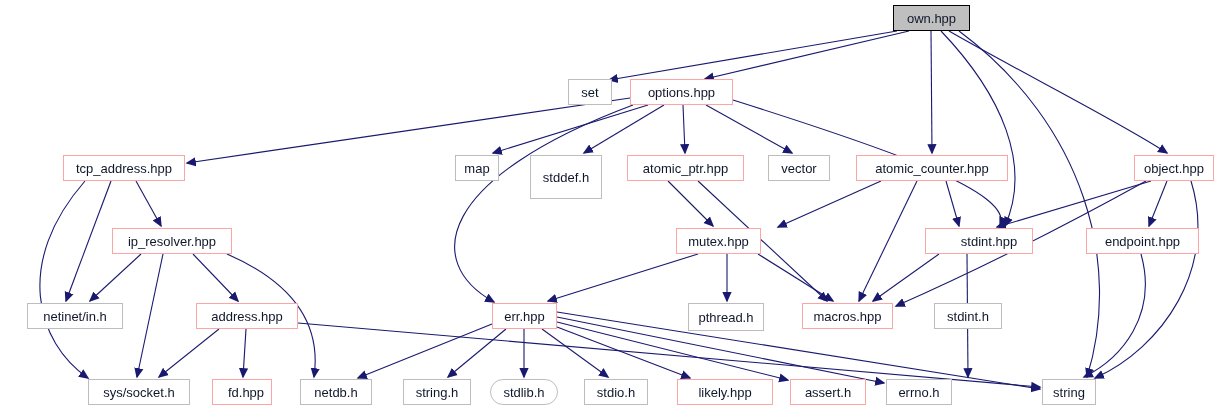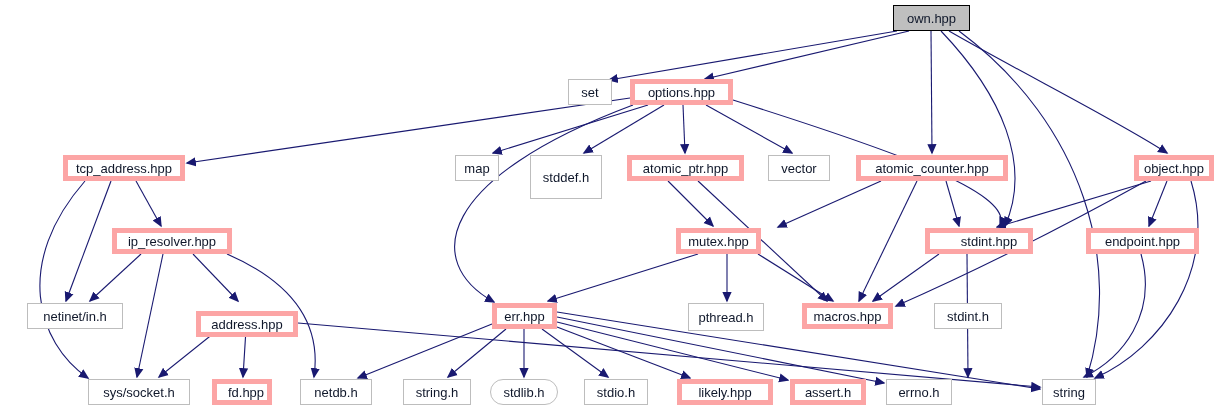--- a/index.html
+++ b/index.html
@@ -2,21 +2,21 @@
 <html><head>
 <meta charset="utf-8">
 <style>
   html,body{margin:0;padding:0;background:#ffffff;}
   #canvas{position:relative;width:1229px;height:411px;background:#ffffff;overflow:hidden;
           font-family:"Liberation Sans","DejaVu Sans",sans-serif;}
   #edges{position:absolute;left:0;top:0;width:1229px;height:411px;}
   .node{position:absolute;display:flex;align-items:center;justify-content:center;
         box-sizing:border-box;background:#ffffff;border:1px solid #9a9a9a;
         font-size:13px;color:#0f172a;white-space:nowrap;cursor:default;}
-  .node.internal{border:5px solid #fca5a5;cursor:pointer;}
+  .node.internal{border:1px solid #fca5a5;cursor:pointer;}
   .node.root{background:#bfbfbf;border:1.5px solid #000000;font-weight:normal;}
 </style>
 </head>
 <body>
 
 <div id="canvas">
   <svg id="edges" xmlns="http://www.w3.org/2000/svg" viewBox="0 0 1229 411">
       <defs>
         <marker id="arr" viewBox="0 0 10 10" refX="8.5" refY="5" markerWidth="9.5" markerHeight="9.5" orient="auto">
           <path d="M0,0.6 L10,5 L0,9.4 z" fill="#191970"></path>
@@ -78,21 +78,21 @@
       <div class="node external" style="left: 530px; top: 155px; width: 72px; height: 44px; border-color: rgb(189, 189, 189);">stddef.h</div>
       <div class="node internal" style="left: 627px; top: 155px; width: 117px; height: 26px;">atomic_ptr.hpp</div>
       <div class="node external" style="left: 768px; top: 155px; width: 62px; height: 26px; border-color: rgb(189, 189, 189);">vector</div>
       <div class="node internal" style="left: 856px; top: 155px; width: 152px; height: 26px;">atomic_counter.hpp</div>
       <div class="node internal" style="left: 1134px; top: 155px; width: 80px; height: 26px;">object.hpp</div>
       <div class="node internal" style="left: 112px; top: 228px; width: 120px; height: 26px;">ip_resolver.hpp</div>
       <div class="node internal" style="left: 676px; top: 228px; width: 85px; height: 26px; text-align: right;">mutex.hpp</div>
       <div class="node internal" style="left: 925px; top: 228px; width: 108px; height: 26px; padding-left: 20px;">stdint.hpp</div>
       <div class="node internal" style="left: 1086px; top: 228px; width: 113px; height: 26px;">endpoint.hpp</div>
       <div class="node external" style="left: 27px; top: 303px; width: 96px; height: 26px; border-color: rgb(189, 189, 189);">netinet/in.h</div>
-      <div class="node internal" style="left: 196px; top: 303px; width: 102px; height: 26px; margin-top: 8px;">address.hpp</div>
+      <div class="node internal" style="left: 196px; top: 303px; width: 102px; height: 26px;">address.hpp</div>
       <div class="node internal" style="left: 492px; top: 303px; width: 65px; height: 26px;">err.hpp</div>
       <div class="node external" style="left: 688px; top: 303px; width: 76px; height: 28px; border-color: rgb(189, 189, 189);">pthread.h</div>
       <div class="node internal" style="left: 802px; top: 303px; width: 91px; height: 26px;">macros.hpp</div>
       <div class="node external" style="left: 934px; top: 303px; width: 68px; height: 26px; border-color: rgb(189, 189, 189);">stdint.h</div>
       <div class="node external" style="left: 88px; top: 379px; width: 102px; height: 26px; border-color: rgb(189, 189, 189);">sys/socket.h</div>
       <div class="node internal" style="left: 212px; top: 379px; width: 60px; height: 26px; padding-left: 8px;">fd.hpp</div>
       <div class="node external" style="left: 300px; top: 379px; width: 72px; height: 26px; border-color: rgb(189, 189, 189);">netdb.h</div>
       <div class="node external" style="left: 403px; top: 379px; width: 68px; height: 26px; border-color: rgb(189, 189, 189);">string.h</div>
       <div class="node external" style="left: 490px; top: 379px; width: 68px; height: 26px; border-color: rgb(189, 189, 189); border-radius: 13px;">stdlib.h</div>
       <div class="node external" style="left: 584px; top: 379px; width: 64px; height: 26px; border-color: rgb(189, 189, 189);">stdio.h</div>

